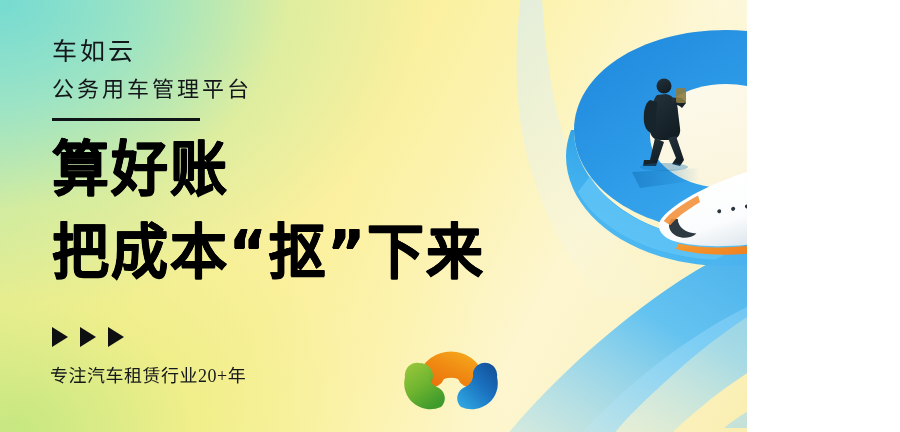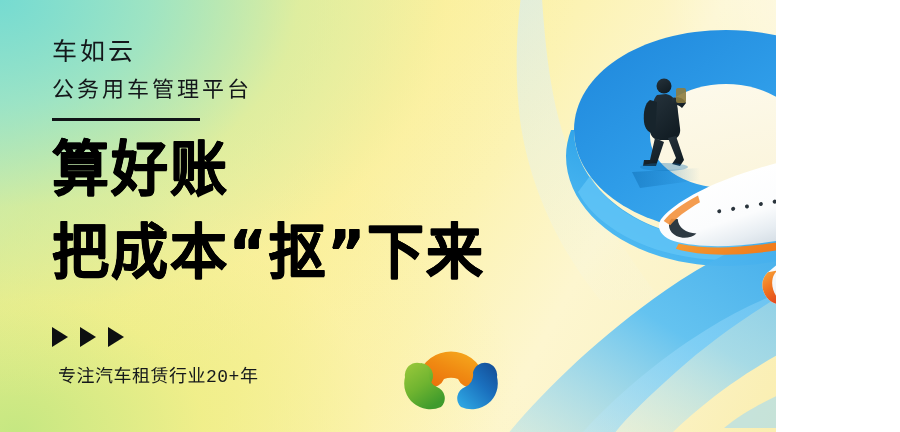--- a/index.html
+++ b/index.html
@@ -29,21 +29,20 @@
          rgba(255,255,255,0) 60%),
       linear-gradient(118deg,
          #9ce0cf 0%,
          #c9e9a6 14%,
          #f3ef9e 30%,
          #fbf0a0 44%,
          #fcf3b4 58%,
          #fdf6cf 72%,
          #fbf3c8 84%,
          #faeeb0 100%);
-    padding-left: 29px;
   }
 
   
   .art {
     position: absolute;
     inset: 0;
     pointer-events: none;
   }
   .art svg { display: block; width: 900px; height: 432px; }
 
@@ -107,24 +106,24 @@
   }
   .arrow {
     width: 0;
     height: 0;
     border-left: 16px solid #0d0f11;
     border-top: 10px solid transparent;
     border-bottom: 10px solid transparent;
   }
   .tagline {
     position: absolute;
-    left: 58px;
+    left: 50px;
     top: 361px;
     margin: 0;
-    font-family: Liberation Mono, monospace;
+    font-family: Liberation Serif, serif;
     font-size: 18px;
     letter-spacing: 0.5px;
     color: #15181b;
     white-space: nowrap;
   }
 
   
   .logo {
     position: absolute;
     left: 399px;

